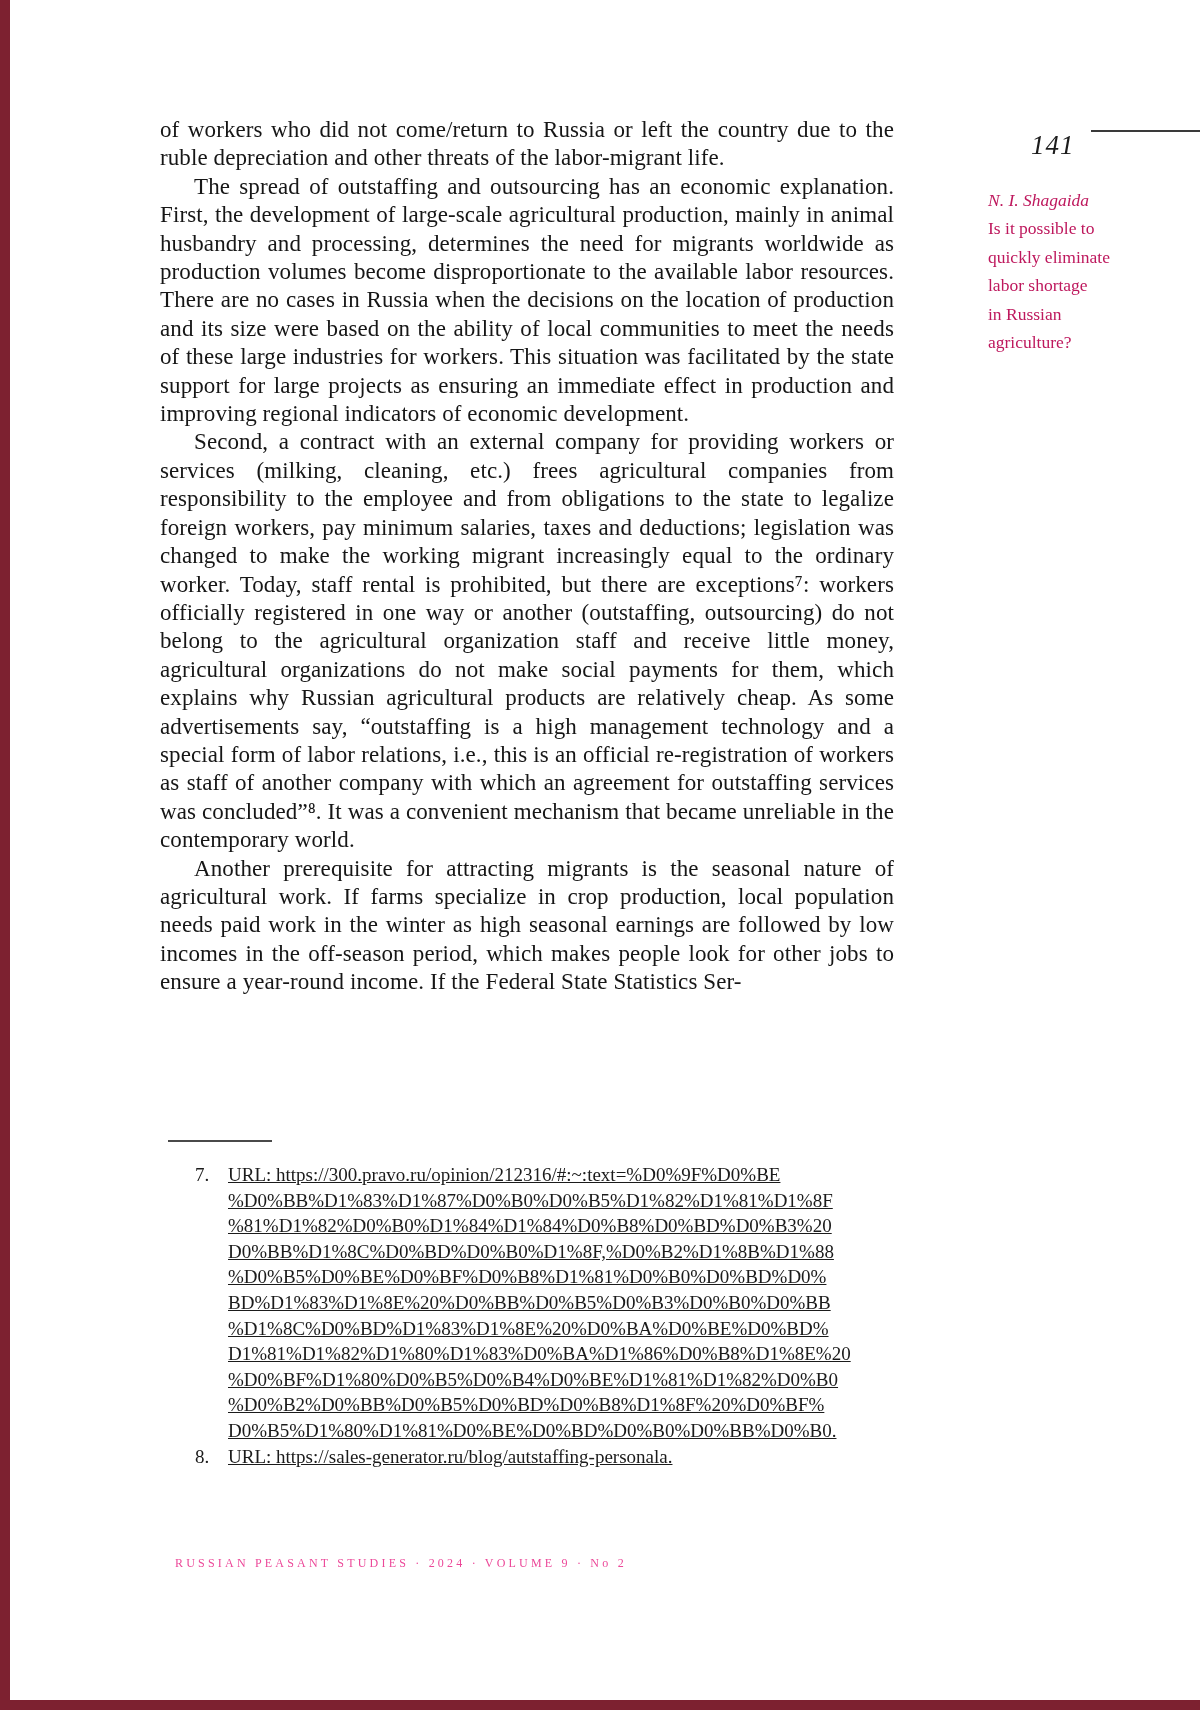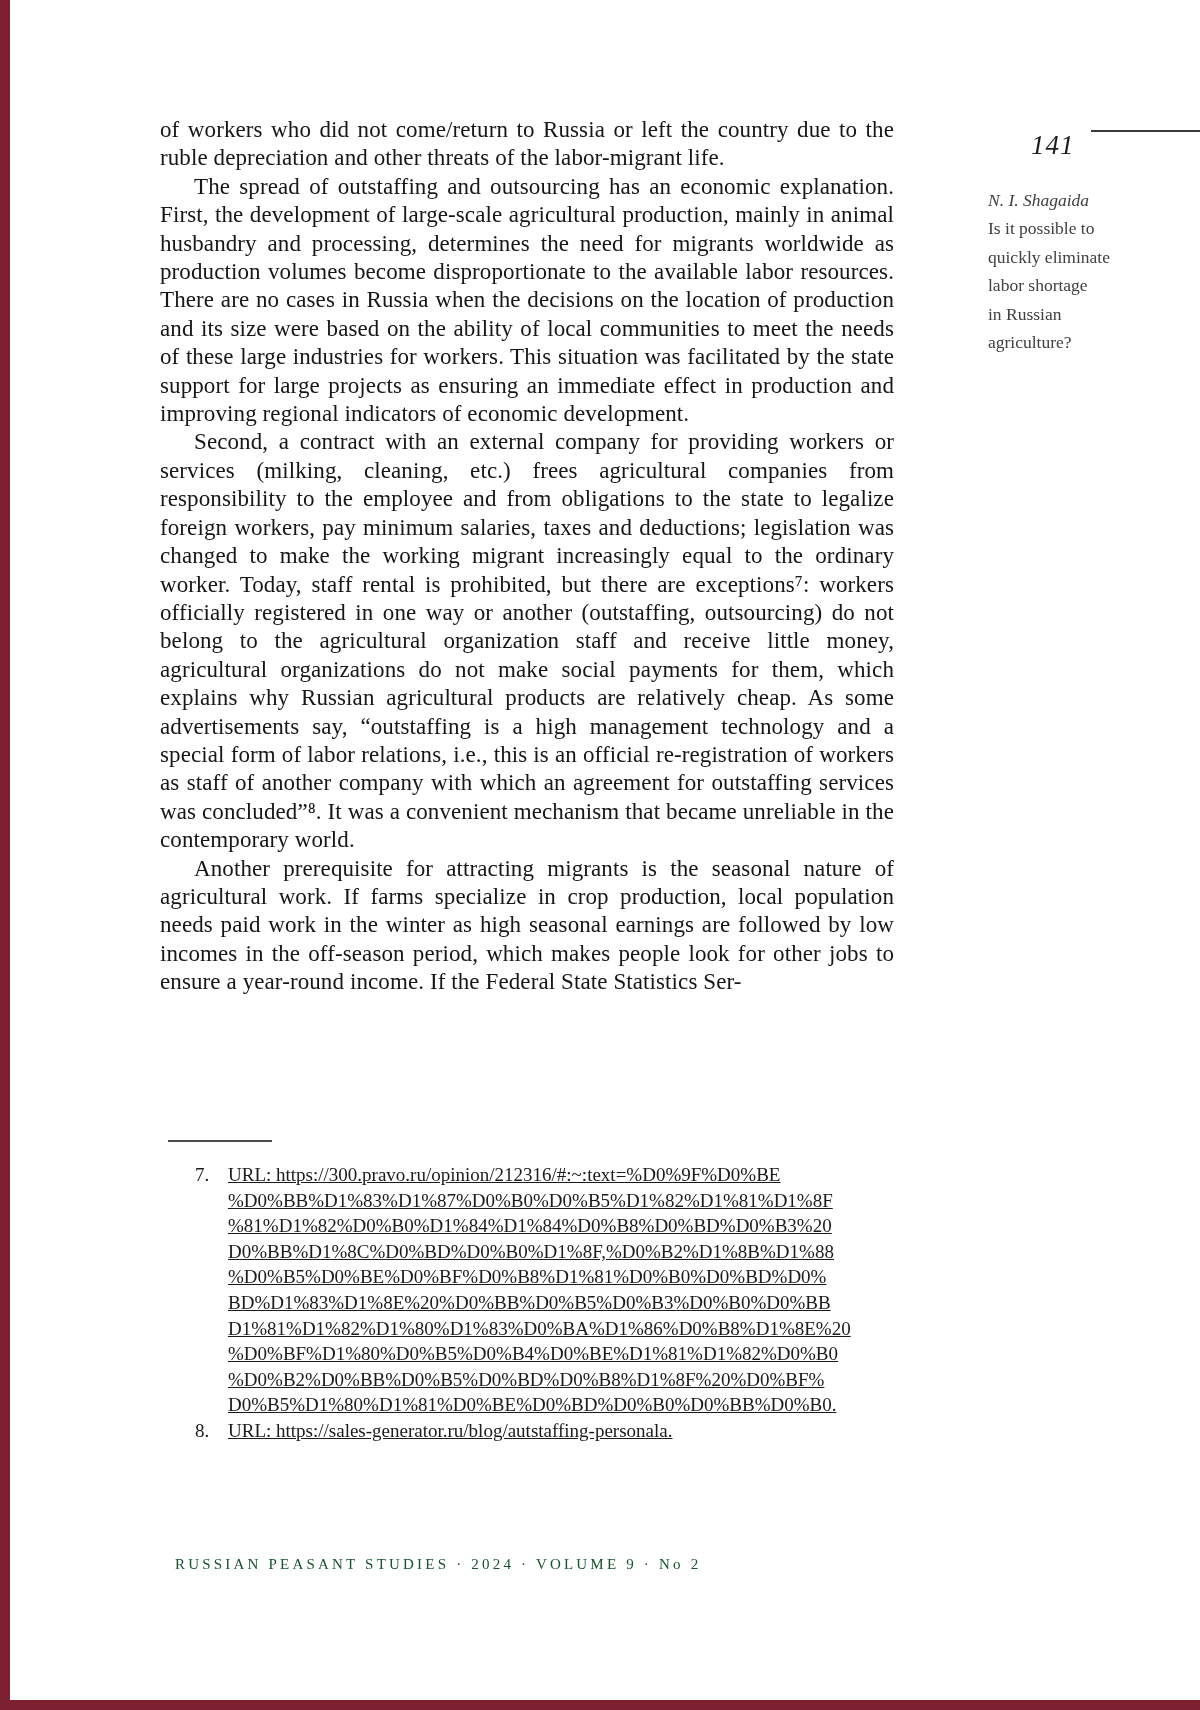--- a/index.html
+++ b/index.html
@@ -30,38 +30,38 @@
     display:flex;margin-left:46px;
   }
   .pagenum{
     font-style:italic;font-size:27px;color:#1c1c1c;letter-spacing:1px;
   }
   .pagenum-rule{
     flex:1;height:0;border-top:2px solid #3a3a3a;margin-left:16px;
   }
   .margin-note{
     position:absolute;left:988px;top:186px;width:200px;
-    font-size:17.5px;line-height:28.4px;color:#404040;
+    font-size:17.5px;line-height:28.4px;color:#be185d;
   }
   .margin-author{font-style:italic;}
   .fn-rule{
     position:absolute;left:168px;top:1140px;width:104px;height:0;
     border-top:2px solid #4a4a4a;
   }
   .footnotes{
     position:absolute;left:195px;top:1162px;width:705px;
     font-size:19px;line-height:25.6px;color:#1b1b1b;
   }
   .footnote{display:flex;}
   .fn-num{width:33px;flex:0 0 33px;}
   .fn-body{flex:1;}
   .fn-body .line{white-space:nowrap;text-decoration:underline;}
   .footer{
     position:absolute;left:175px;top:1556px;
-    font-size:15px;letter-spacing:3.2px;color:#14532d;
+    font-size:12px;letter-spacing:3.2px;color:#ec4899;
     white-space:nowrap;
   }
 </style>
 </head>
 <body>
 
 <div class="page">
 
   <div class="edge-left" style="background: rgb(125, 33, 48);"></div>
   <div class="edge-bottom" style="background: rgb(125, 33, 48);"></div>
@@ -94,20 +94,21 @@
   <div class="footnotes">
     <div class="footnote">
       <div class="fn-num">7.</div>
       <div class="fn-body">
           <div class="line">URL: https://300.pravo.ru/opinion/212316/#:~:text=%D0%9F%D0%BE</div>
           <div class="line">%D0%BB%D1%83%D1%87%D0%B0%D0%B5%D1%82%D1%81%D1%8F</div>
           <div class="line">%81%D1%82%D0%B0%D1%84%D1%84%D0%B8%D0%BD%D0%B3%20</div>
           <div class="line">D0%BB%D1%8C%D0%BD%D0%B0%D1%8F,%D0%B2%D1%8B%D1%88</div>
           <div class="line">%D0%B5%D0%BE%D0%BF%D0%B8%D1%81%D0%B0%D0%BD%D0%</div>
           <div class="line">BD%D1%83%D1%8E%20%D0%BB%D0%B5%D0%B3%D0%B0%D0%BB</div>
+          <div class="line">%D1%8C%D0%BD%D1%83%D1%8E%20%D0%BA%D0%BE%D0%BD%</div>
           <div class="line">D1%81%D1%82%D1%80%D1%83%D0%BA%D1%86%D0%B8%D1%8E%20</div>
           <div class="line">%D0%BF%D1%80%D0%B5%D0%B4%D0%BE%D1%81%D1%82%D0%B0</div>
           <div class="line">%D0%B2%D0%BB%D0%B5%D0%BD%D0%B8%D1%8F%20%D0%BF%</div>
           <div class="line">D0%B5%D1%80%D1%81%D0%BE%D0%BD%D0%B0%D0%BB%D0%B0.</div>
         </div>
     </div>
     <div class="footnote">
       <div class="fn-num">8.</div>
       <div class="fn-body">
           <div class="line">URL: https://sales-generator.ru/blog/autstaffing-personala.</div>

